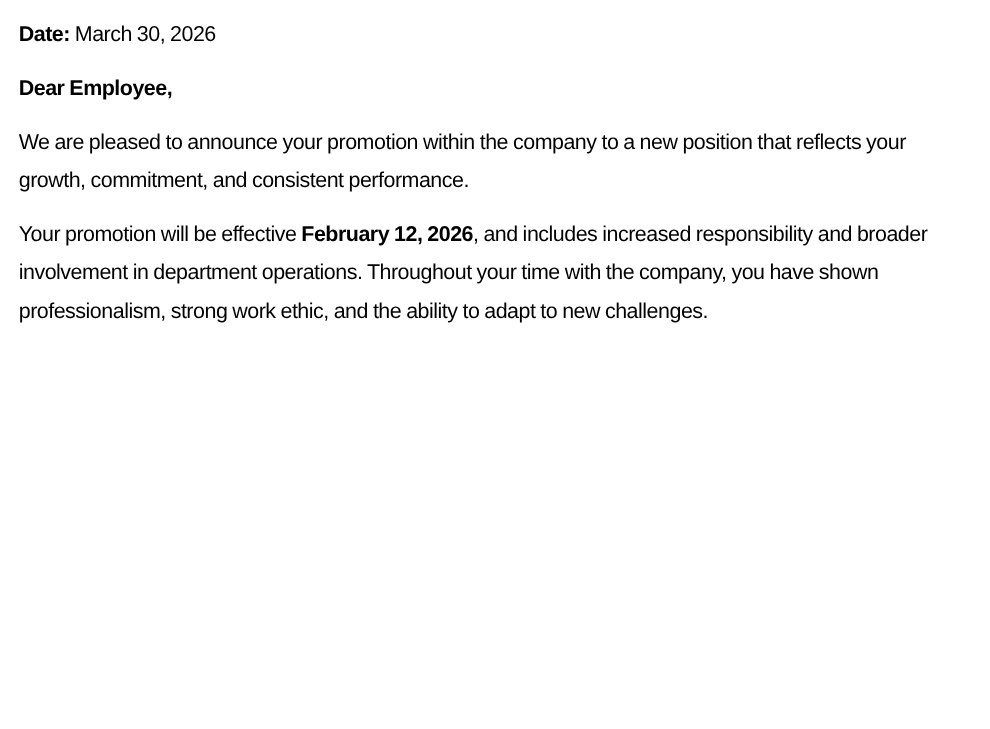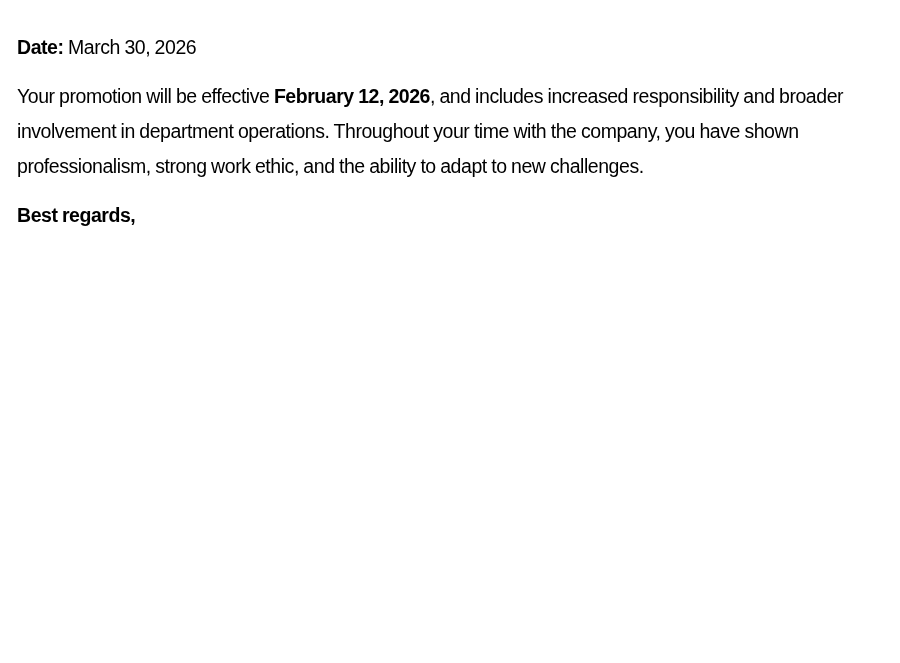--- a/index.html
+++ b/index.html
@@ -14,42 +14,43 @@
       font-family: "Liberation Sans", sans-serif;
       color: #000000;
       font-size: 19.5px;
       letter-spacing: -0.45px;
       word-spacing: -0.5px;
     }
     .page {
       position: relative;
       width: 900px;
       height: 663px;
-      padding: 30px 17px 0 17px;
+      padding: 14px 17px 0 17px;
       box-sizing: border-box;
     }
     .para {
       margin: 0;
       line-height: 35px;
     }
     .gap { margin-top: 14px; }
     b, .bold { font-weight: bold; }
   </style>
 </head>
 <body>
 
 <div class="page">
 
   <p class="para">
     <b>Date:</b>
     <span>March 30, 2026</span>
   </p>
 
 
+  <p class="para gap bold">Dear Employee,</p>
 
+  <p class="para gap">We are pleased to announce your promotion within the company to a new position that reflects your growth, commitment, and consistent performance.</p>
 
   <p class="para gap"><span>Your promotion will be effective </span><b>February 12, 2026</b><span>, and includes increased responsibility and broader involvement in department operations. Throughout your time with the company, you have shown professionalism, strong work ethic, and the ability to adapt to new challenges.</span></p>
 
 
 
-  <p class="para gap bold">Best regards,</p>
 
 </div>
 
 </body></html>

